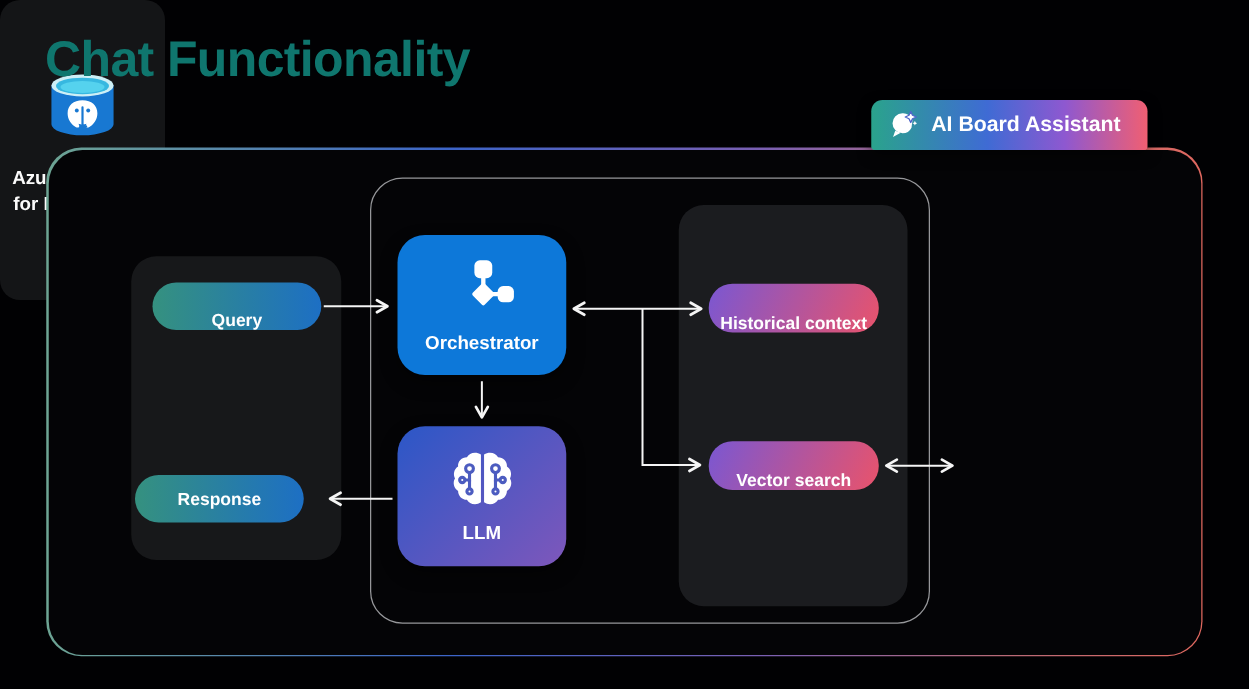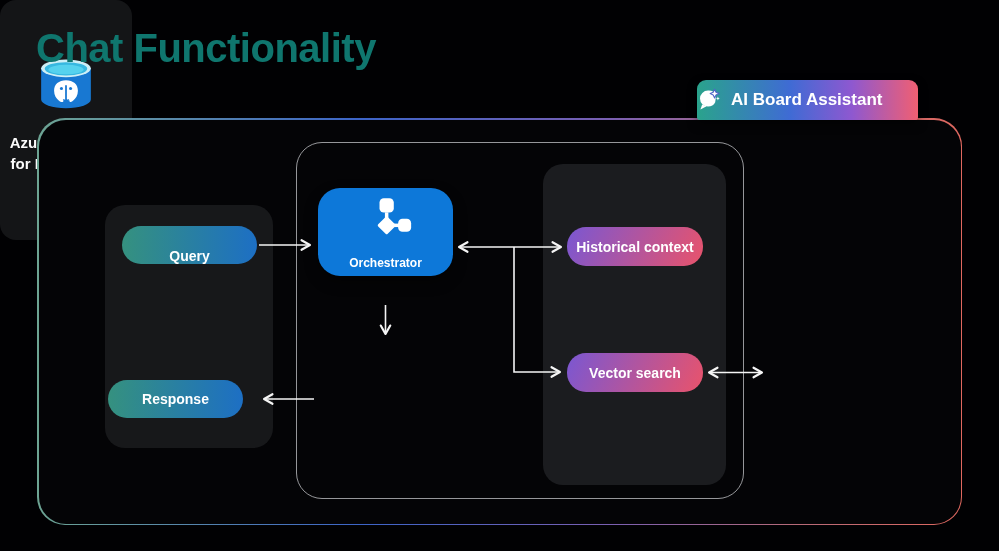--- a/index.html
+++ b/index.html
@@ -8,21 +8,21 @@
     position:relative; width:999px; height:551px; overflow:hidden;
     background:#010103; font-family:"Liberation Sans", sans-serif; color:#fff;
   }
   .title{
     position:absolute; left:36px; top:26px;
     font-size:40px; font-weight:600; letter-spacing:-0.5px; color:#0f766e;
   }
   
   .badge{
     position:absolute; left:697px; top:80px; width:221px; height:40px; z-index:6;
-    display:flex; align-items:center; gap:10px; padding:0 0;
+    display:flex; align-items:center; gap:10px; padding:0 14px;
     border-radius:9px 9px 3px 3px;
     background:linear-gradient(90deg,#2aa38c 0%,#3f6bd4 42%,#8e58d0 70%,#f05f72 100%);
     box-shadow:0 4px 10px rgba(0,0,0,.5);
     font-size:17px; font-weight:700;
   }
   
   .outer-frame{
     position:absolute; left:37px; top:118px; width:925px; height:407px; z-index:1;
     border-radius:28px; padding:1.5px;
     background:linear-gradient(90deg,#6da493 0%,#3c64c8 35%,#7a5fb2 62%,#b66a78 82%,#e0685f 100%);
@@ -42,30 +42,30 @@
     display:flex; flex-direction:column; align-items:center; padding-top:58px; z-index:2;
   }
   .db-label{ margin-top:16px; text-align:center; font-size:15px; font-weight:600; line-height:21px; color:#fbfbfb; }
   
   .pill{
     position:absolute; z-index:3; height:38px; border-radius:19px;
     display:flex; align-items:center; justify-content:center;
     font-size:14px; font-weight:600; color:#fff;
   }
   .pill-blue{ background:linear-gradient(90deg,#35917f 0%,#1d6fc4 100%); }
-  .pill-pink{ background:linear-gradient(115deg,#7a57d2 0%,#e9536b 100%); }
+  .pill-pink{ background:linear-gradient(115deg,#7a57d2 0%,#e9536b 100%);align-items:flex-end; }
   .pill-query{ left:122px; top:226px; width:135px;align-items:flex-end; }
   .pill-response{ left:108px; top:380px; width:135px; }
   .pill-historical{ left:567px; top:227px; width:136px; height:39px; }
   .pill-vector{ left:567px; top:353px; width:136px; height:39px; }
   
   .node-box{
-    position:absolute; z-index:3; width:135px; height:88px; border-radius:22px;
+    position:absolute; z-index:3; width:135px; height:112px; border-radius:22px;
     display:flex; flex-direction:column; align-items:center; justify-content:center; gap:9px;
-    font-size:12px; font-weight:600; color:#fff;
+    font-size:15px; font-weight:600; color:#fff;
     box-shadow:0 6px 14px rgba(0,0,0,.45);
   }
   .node-orchestrator{ left:318px; top:188px; background:#0d78d9; }
   .node-llm{ left:318px; top:341px; background:linear-gradient(135deg,#2b57c7 0%,#7e57bb 100%); }
   
   .arrows{ position:absolute; left:0; top:0; z-index:4; pointer-events:none; }
 </style>
 </head>
 <body>
 
@@ -124,20 +124,39 @@
     <svg width="52" height="52" viewBox="0 0 24 24">
       <rect x="9" y="1.5" width="6.6" height="6.6" rx="2" fill="#ffffff"></rect>
       <line x1="12.3" y1="8" x2="12.3" y2="11.2" stroke="#ffffff" stroke-width="1.6"></line>
       <path d="M12.3 10.6 L15.7 14 L12.3 17.4 L8.9 14 Z" fill="#ffffff" stroke="#ffffff" stroke-width="1.4" stroke-linejoin="round"></path>
       <line x1="15.5" y1="14" x2="18.5" y2="14" stroke="#ffffff" stroke-width="1.6"></line>
       <rect x="17.6" y="11" width="6" height="6" rx="2" fill="#ffffff"></rect>
     </svg>
     <span>Orchestrator</span>
   </div>
 
+  <div class="node-box node-llm">
+    <svg width="54" height="50" viewBox="0 0 26 24">
+      <path d="M12.4 2.2 c-2-1.4-4.6-0.6-5.4 1 c-2 0-3.6 1.6-3.4 3.6 c-1.6 1-2 3-1.2 4.6 c-1 1.6-0.4 3.8 1.2 4.8 c0 1.8 1.4 3.4 3.4 3.4 c0.8 1.6 3.4 2.4 5.4 1 Z" fill="#ffffff"></path>
+      <path d="M13.6 2.2 c2-1.4 4.6-0.6 5.4 1 c2 0 3.6 1.6 3.4 3.6 c1.6 1 2 3 1.2 4.6 c1 1.6 0.4 3.8-1.2 4.8 c0 1.8-1.4 3.4-3.4 3.4 c-0.8 1.6-3.4 2.4-5.4 1 Z" fill="#ffffff"></path>
+      <g stroke="#4c5cc0" stroke-width="1.2" fill="none">
+        <circle cx="8" cy="7.6" r="1.5"></circle>
+        <path d="M8 9.1 V12 H6.2"></path>
+        <circle cx="5.2" cy="12" r="1"></circle>
+        <path d="M8 12 v3.4"></path>
+        <circle cx="8" cy="16.4" r="1"></circle>
+        <circle cx="18" cy="7.6" r="1.5"></circle>
+        <path d="M18 9.1 V12 h1.8"></path>
+        <circle cx="20.8" cy="12" r="1"></circle>
+        <path d="M18 12 v3.4"></path>
+        <circle cx="18" cy="16.4" r="1"></circle>
+      </g>
+    </svg>
+    <span>LLM</span>
+  </div>
 
   <svg class="arrows" width="999" height="551" viewBox="0 0 999 551">
     <defs>
       <marker id="arr" viewBox="0 0 10 10" refX="7.5" refY="5" markerWidth="8.5" markerHeight="8.5" orient="auto-start-reverse">
         <path d="M2 1.5 L8.2 5 L2 8.5" fill="none" stroke="#f5f5f5" stroke-width="1.6" stroke-linecap="round" stroke-linejoin="round"></path>
       </marker>
     </defs>
     <g stroke="#f5f5f5" stroke-width="1.6" fill="none">
       <path d="M259 245 H309" marker-end="url(#arr)"></path>
       <path d="M460 247 H560" marker-start="url(#arr)" marker-end="url(#arr)"></path>

